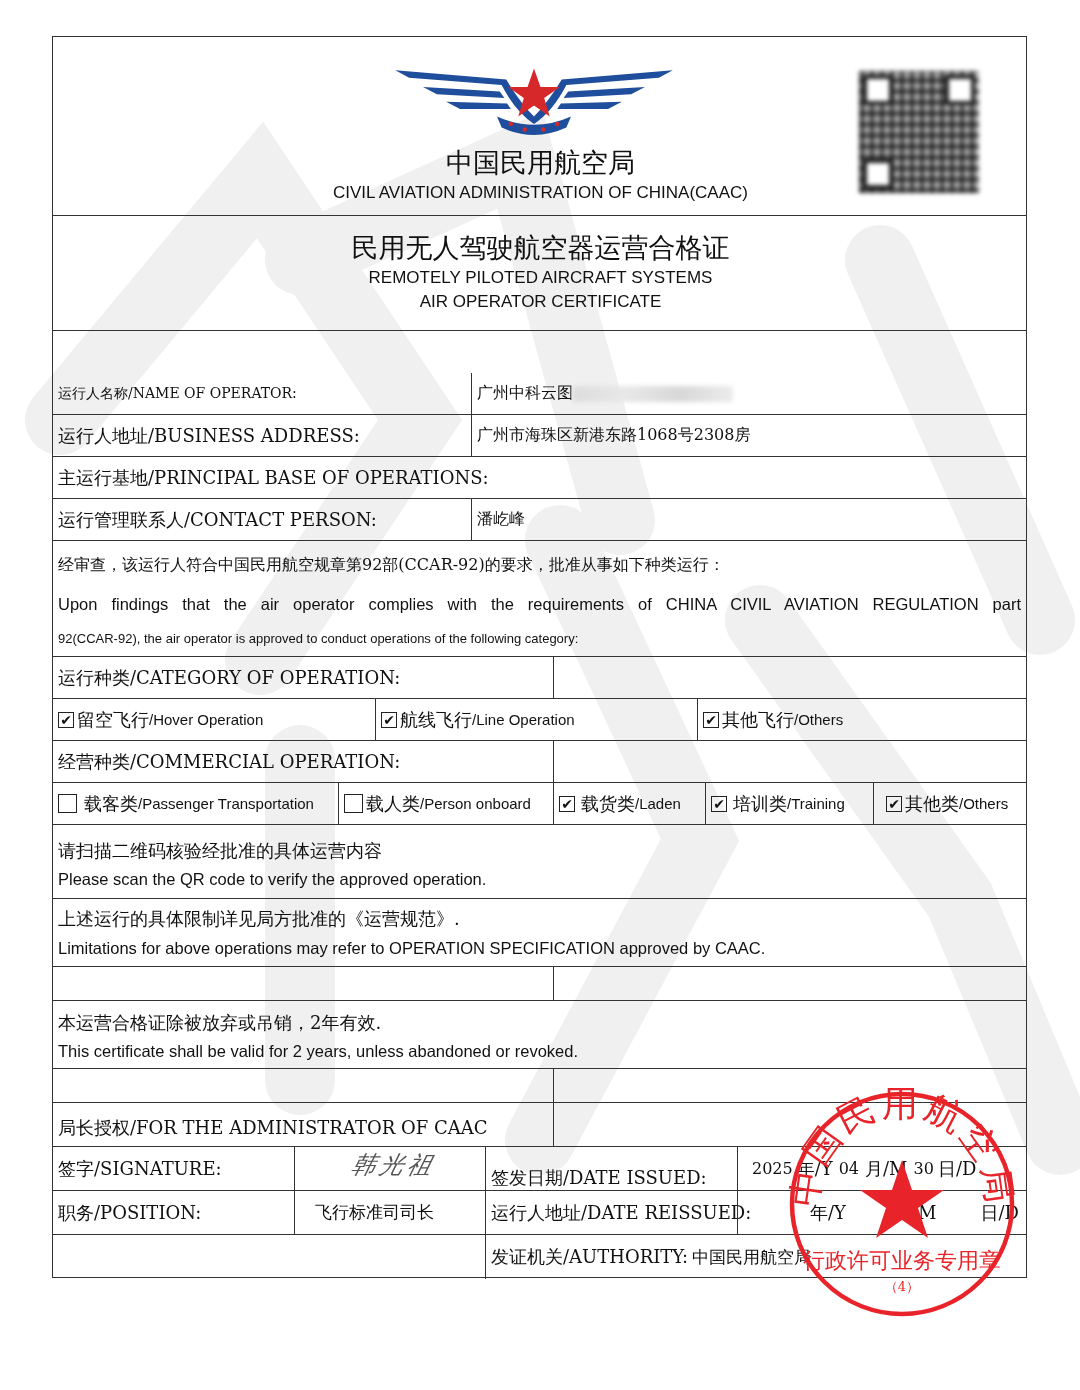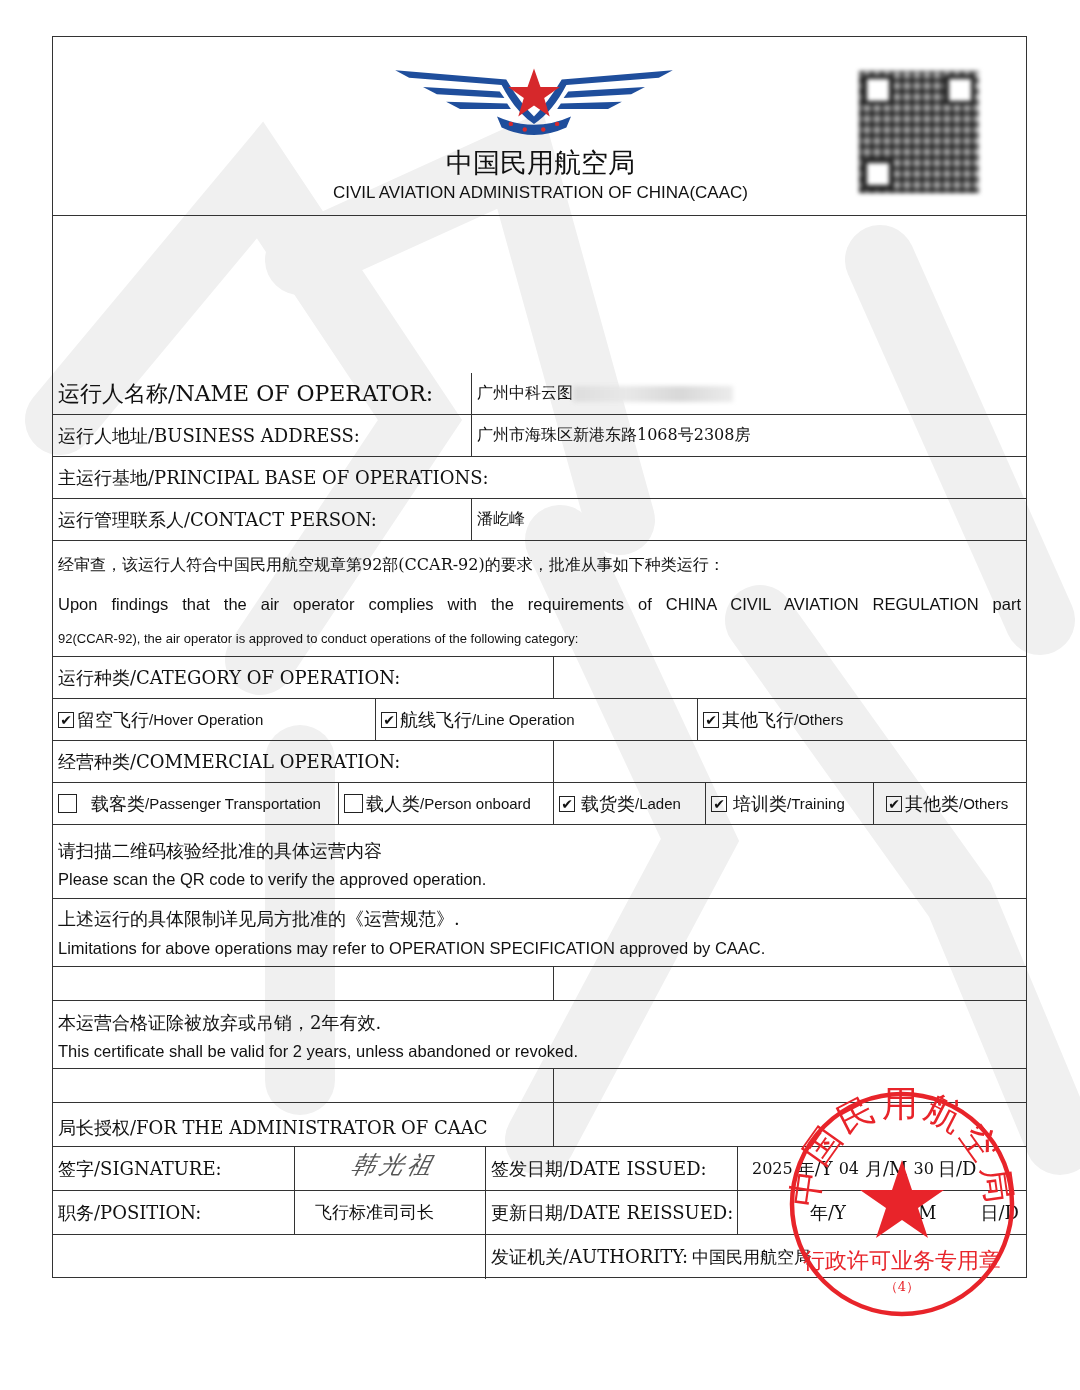--- a/index.html
+++ b/index.html
@@ -66,25 +66,30 @@
                 background:
                   repeating-linear-gradient(0deg, rgba(0,0,0,.55) 0 5px, transparent 5px 11px),
                   repeating-linear-gradient(90deg, rgba(0,0,0,.5) 0 6px, transparent 6px 10px),
                   #bbb;">
       <div style="position:absolute; left:4px; top:4px; width:22px; height:22px; border:4px solid #222; background:#fff;"></div>
       <div style="position:absolute; right:4px; top:4px; width:22px; height:22px; border:4px solid #222; background:#fff;"></div>
       <div style="position:absolute; left:4px; bottom:4px; width:22px; height:22px; border:4px solid #222; background:#fff;"></div>
     </div>
   </div>
 
+  <div class="row" style="top:179px; height:115px;">
+    <div class="cn" style="position:absolute; left:0; width:975px; text-align:center; top:14px; font-size:27px;">民用无人驾驶航空器运营合格证</div>
+    <div class="en" style="position:absolute; left:0; width:975px; text-align:center; top:52px; font-size:17px;">REMOTELY PILOTED AIRCRAFT SYSTEMS</div>
+    <div class="en" style="position:absolute; left:0; width:975px; text-align:center; top:76px; font-size:17px;">AIR OPERATOR CERTIFICATE</div>
+  </div>
 
 
   <div class="row" style="top:336px; height:42px;">
     <div class="cell" style="left:0; width:418px;">
-        <span class="cn" style="font-size:22px;">运行人名称/NAME OF OPERATOR:</span>
+        <span class="cn" style="font-size:14px;">运行人名称/NAME OF OPERATOR:</span>
       </div>
     <div class="cell vl" style="left:418px; right:0;">
       <span class="val">广州中科云图</span>
       <span class="blur"></span>
     </div>
   </div>
   <div class="row" style="top:378px; height:42px;">
     <div class="cell" style="left:0; width:418px;">
         <span class="cn" style="font-size:18px;">运行人地址/BUSINESS ADDRESS:</span>
       </div>
@@ -138,21 +143,21 @@
 
   <div class="row" style="top:704px; height:42px;">
     <div class="cell" style="left:0; width:500px;">
         <span class="cn" style="font-size:18px;">经营种类/COMMERCIAL OPERATION:</span>
       </div>
     <div class="cell vl" style="left:500px; right:0;"></div>
   </div>
   <div class="row" style="top:746px; height:42px;">
     <div class="cell" style="left:0; width:285px;">
       <span class="chk" style="width:19px;height:19px;"></span>
-      <span class="cn" style="margin-left:11px;">载客类</span>
+      <span class="cn" style="margin-left:4px;">载客类</span>
         <span class="en small">/Passenger Transportation</span>
     </div>
     <div class="cell vl" style="left:285px; width:215px;">
       <span class="chk" style="width:19px;height:19px;"></span>
       <span class="cn">载人类</span>
         <span class="en small">/Person onboard</span>
     </div>
     <div class="cell vl" style="left:500px; width:152px;">
       <span class="chk">✔</span>
       <span class="cn" style="margin-left:3px;">载货类</span>
@@ -200,42 +205,42 @@
     <div class="cell vl" style="left:500px; right:0;"></div>
   </div>
 
   <div class="row" style="top:1110px; height:44px;">
     <div class="cell" style="left:0; width:241px;">
         <span class="cn" style="font-size:18px;">签字/SIGNATURE:</span>
       </div>
     <div class="cell vl" style="left:241px; width:191px; justify-content:center;">
       <span style="font-family:'DejaVu Serif',serif; font-style:italic; font-size:24px; color:#555; transform:skewX(-14deg) translateY(-4px); letter-spacing:4px;">韩光祖</span>
     </div>
-    <div class="cell vl" style="left:432px; width:252px;">
+    <div class="cell vl" style="left:432px; width:252px;align-items:flex-end;">
         <span class="cn" style="font-size:18px;">签发日期/DATE ISSUED:</span>
       </div>
     <div class="cell vl" style="left:684px; right:0; padding-left:14px;">
       <span class="val">2025</span>
       <span class="cn" style="margin-left:4px;">年/Y</span>
       <span class="val" style="margin-left:6px;">04</span>
       <span class="cn" style="margin-left:6px;">月/M</span>
       <span class="val" style="margin-left:6px;">30</span>
       <span class="cn" style="margin-left:4px;">日/D</span>
     </div>
   </div>
 
   <div class="row" style="top:1154px; height:44px;">
     <div class="cell" style="left:0; width:241px;">
         <span class="cn" style="font-size:18px;">职务/POSITION:</span>
       </div>
     <div class="cell vl" style="left:241px; width:191px; padding-left:20px; align-items:flex-start; padding-top:10px;">
       <span class="val" style="font-size:17px;">飞行标准司司长</span>
     </div>
     <div class="cell vl" style="left:432px; width:252px;">
-        <span class="cn" style="font-size:18px;">更新日期/DATE REISSUED:</span>
+        <span class="cn" style="font-size:18px;">运行人地址/DATE REISSUED:</span>
       </div>
     <div class="cell vl" style="left:684px; right:0; padding-left:72px;">
       <span class="cn">年/Y</span>
       <span class="cn" style="margin-left:48px;">月/M</span>
       <span class="cn" style="margin-left:44px;">日/D</span>
     </div>
   </div>
 
   <div class="row" style="top:1198px; height:44px;">
     <div class="cell vl" style="left:432px; right:0;">

